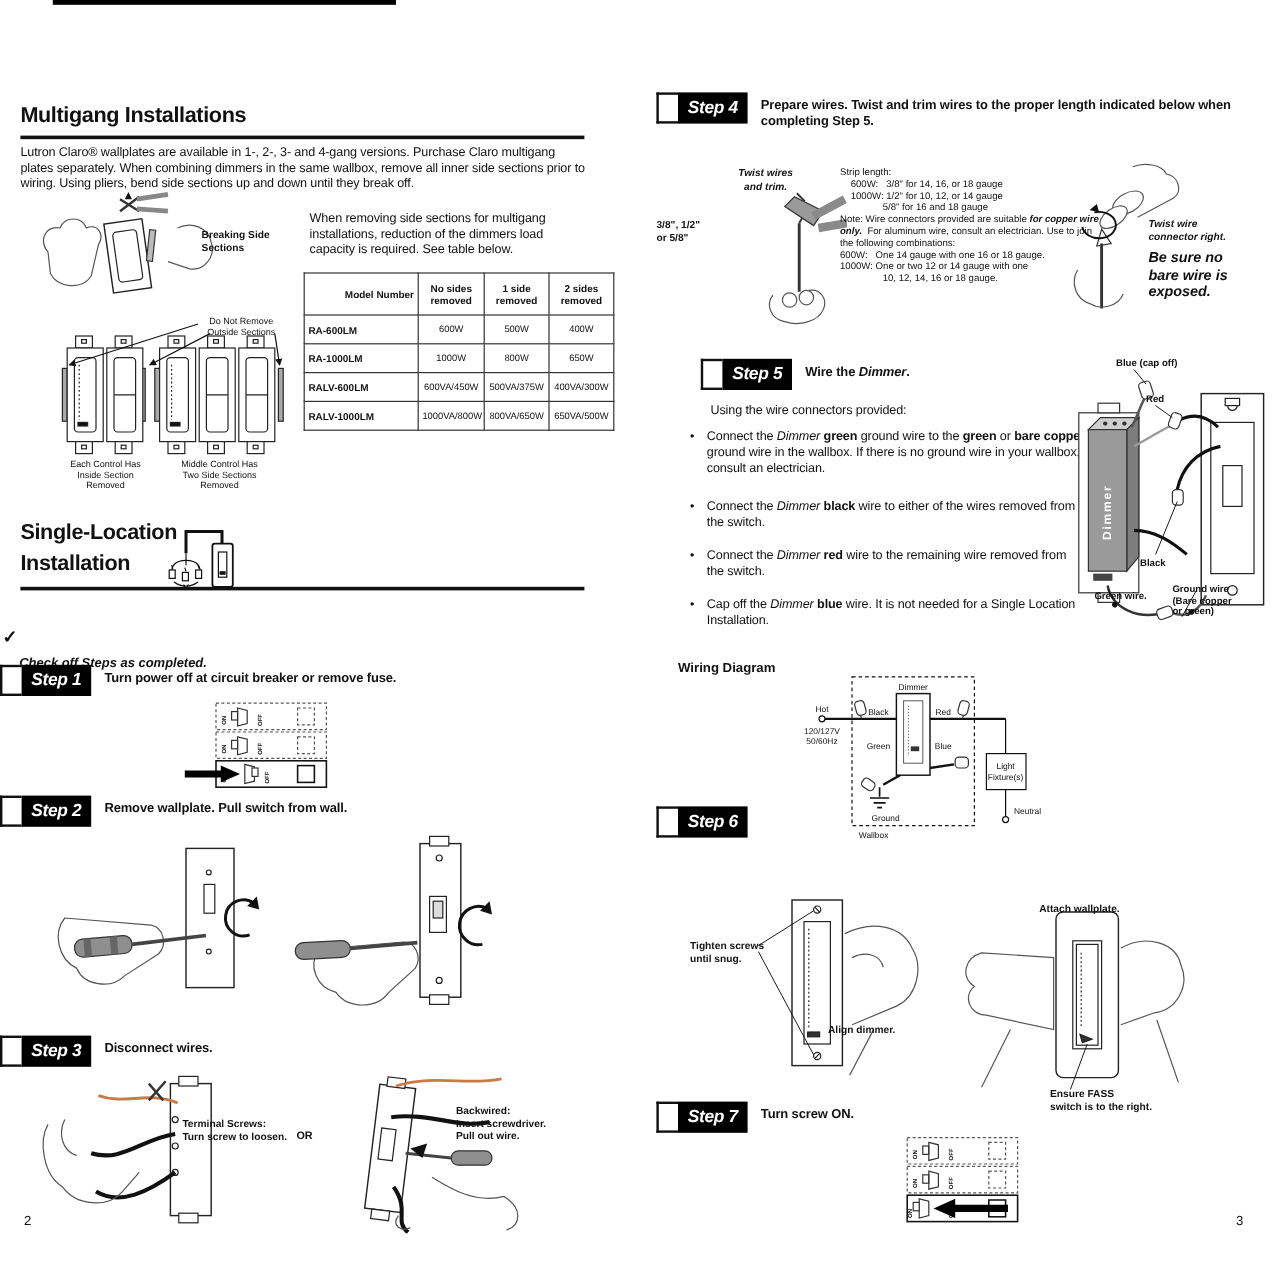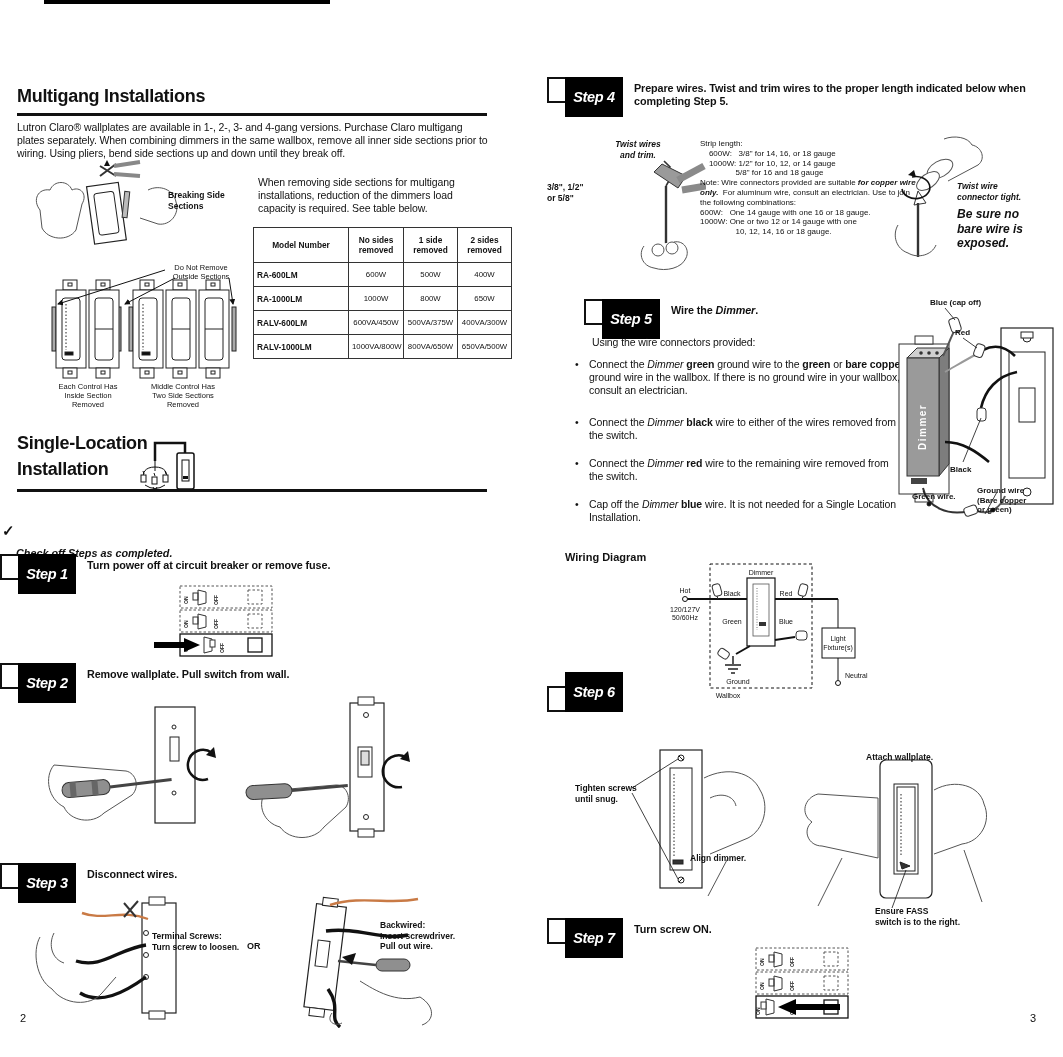--- a/index.html
+++ b/index.html
@@ -11,29 +11,29 @@
   .body-text{font-size:10.5px;line-height:13.2px;letter-spacing:-0.1px;}
   .small-bold{font-size:8.5px;font-weight:bold;line-height:10.5px;}
   .tiny{font-size:7.5px;line-height:9px;}
   .prel{white-space:pre-line;}
   .prew{white-space:pre-wrap;}
   .ital{font-style:italic;}
   .ctr{text-align:center;}
   .b{font-weight:bold;} .i{font-style:italic;}
   .step{display:flex;align-items:flex-start;}
   .step .cb{width:18px;height:26px;background:#fff;border:2px solid #111;border-right:none;box-sizing:border-box;}
-  .step .box{width:58px;height:40px;background:#000;color:#fff;display:flex;align-items:center;justify-content:center;
+  .step .box{width:58px;height:26px;background:#000;color:#fff;display:flex;align-items:center;justify-content:center;
              font-size:14.5px;font-weight:bold;font-style:italic;letter-spacing:-0.3px;}
   .step .ttl{margin-left:11px;font-weight:bold;font-size:10.8px;line-height:13px;padding-top:5px;letter-spacing:-0.1px;}
   table.loads{border-collapse:collapse;table-layout:fixed;width:234px;background:#fff;}
   table.loads th,table.loads td{border:1px solid #333;padding:0 3px;}
   table.loads th{font-size:8.3px;font-weight:bold;height:34px;vertical-align:middle;}
   table.loads td{font-size:7.8px;height:23px;text-align:center;}
   table.loads td.model{font-weight:bold;font-size:8.3px;text-align:left;}
-  table.loads th.model{text-align:center;margin-left:48px;}
+  table.loads th.model{text-align:right;margin-left:48px;}
   .bullet-row{display:flex;}
   .bdot{font-size:10.5px;width:14px;flex:none;}
   .btext{font-size:10.5px;line-height:13.2px;letter-spacing:-0.1px;}
   svg{display:block;}
   .wiretext{font-size:7px;fill:#111;}
 </style>
 </head>
 <body>
 
 <div id="doc">
@@ -357,21 +357,21 @@
     <path d="M56,6 C66,2 80,4 84,12 C94,14 98,26 90,32 L60,48" fill="#fff" stroke="#555"></path>
     <ellipse cx="52" cy="36" rx="14" ry="8" transform="rotate(-30 52 36)" fill="#fff" stroke="#555"></ellipse>
     <ellipse cx="40" cy="48" rx="13" ry="7" transform="rotate(-35 40 48)" fill="#fff" stroke="#555"></ellipse>
     <path d="M30,58 l8,12 l-12,2 z" fill="#fff" stroke="#333"></path>
     <line x1="30" y1="70" x2="30" y2="124" stroke="#333" stroke-width="2.4"></line>
     <path d="M14,56 a14,11 0 1,0 10,-12" fill="none" stroke="#111" stroke-width="1.6"></path>
     <path d="M20,42 l6,-5 l2,7 z" fill="#111"></path>
     <path d="M10,92 C4,102 8,116 20,120 C30,126 44,122 48,112" fill="none" stroke="#555"></path>
   </svg>
   <div class="abs small-bold ital prel" style="left:957px;top:181px;">Twist wire
-connector tight.</div>
+connector right.</div>
   <div class="abs ital prel" style="left:957px;top:207px;font-size:12px;font-weight:bold;line-height:14.5px;">Be sure no
 bare wire is
 exposed.</div>
 
   <div class="abs step" style="left:547px;top:299px;margin-left:37px;">
     <div class="cb"></div>
     <div class="box">Step 5</div>
     <div class="ttl rich" style="width:300px;"><span>Wire the </span><span class="i">Dimmer</span><span>.</span></div>
   </div>
   <div class="abs body-text" style="left:592px;top:336px;">Using the wire connectors provided:</div>

